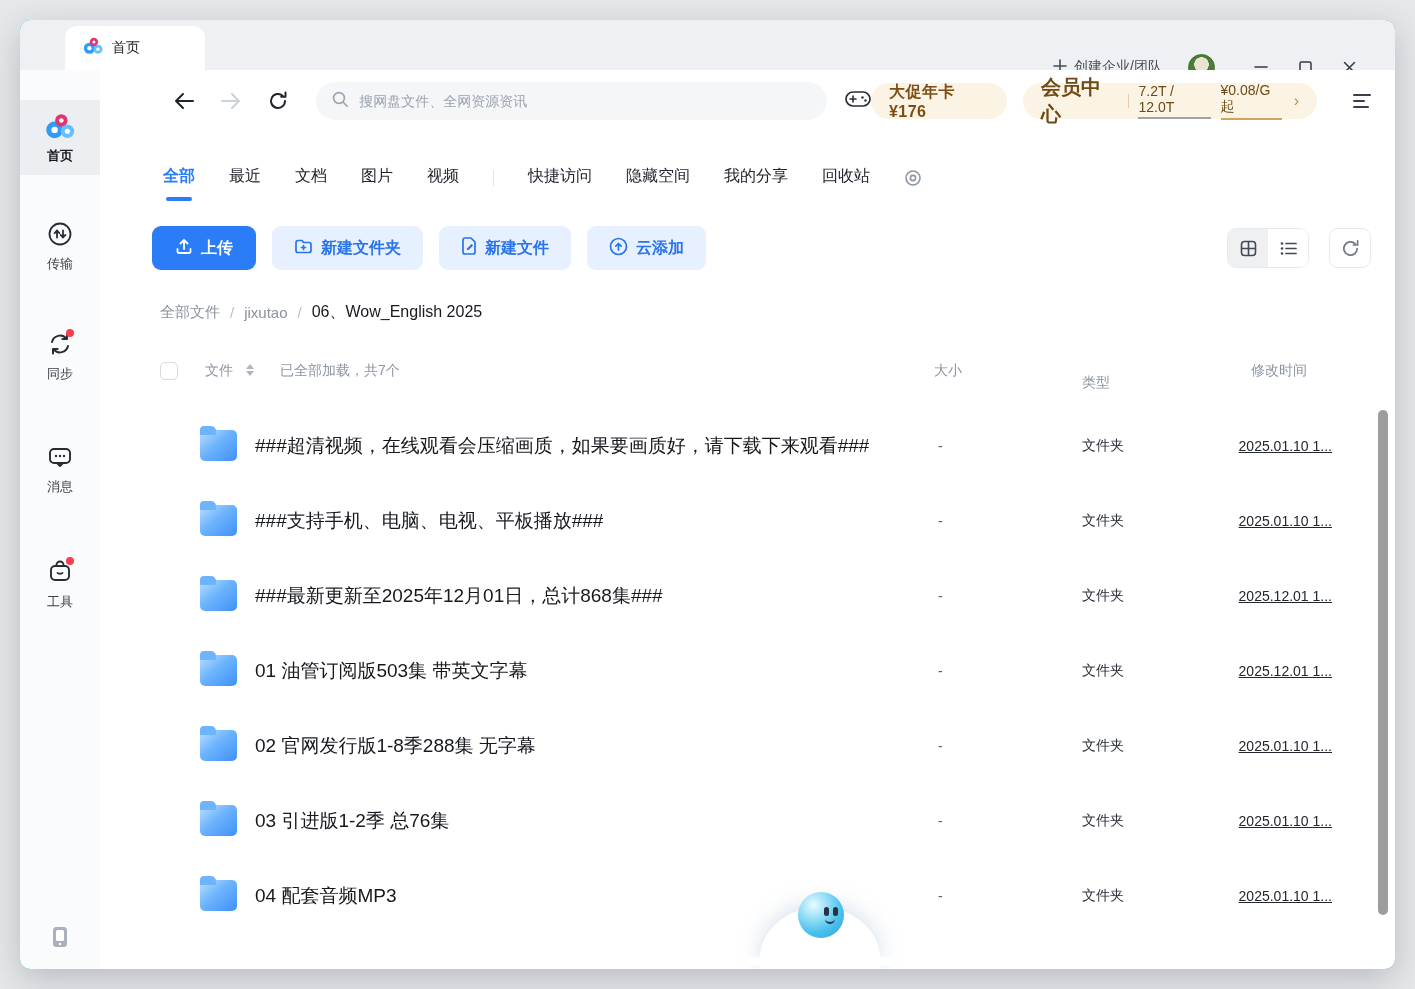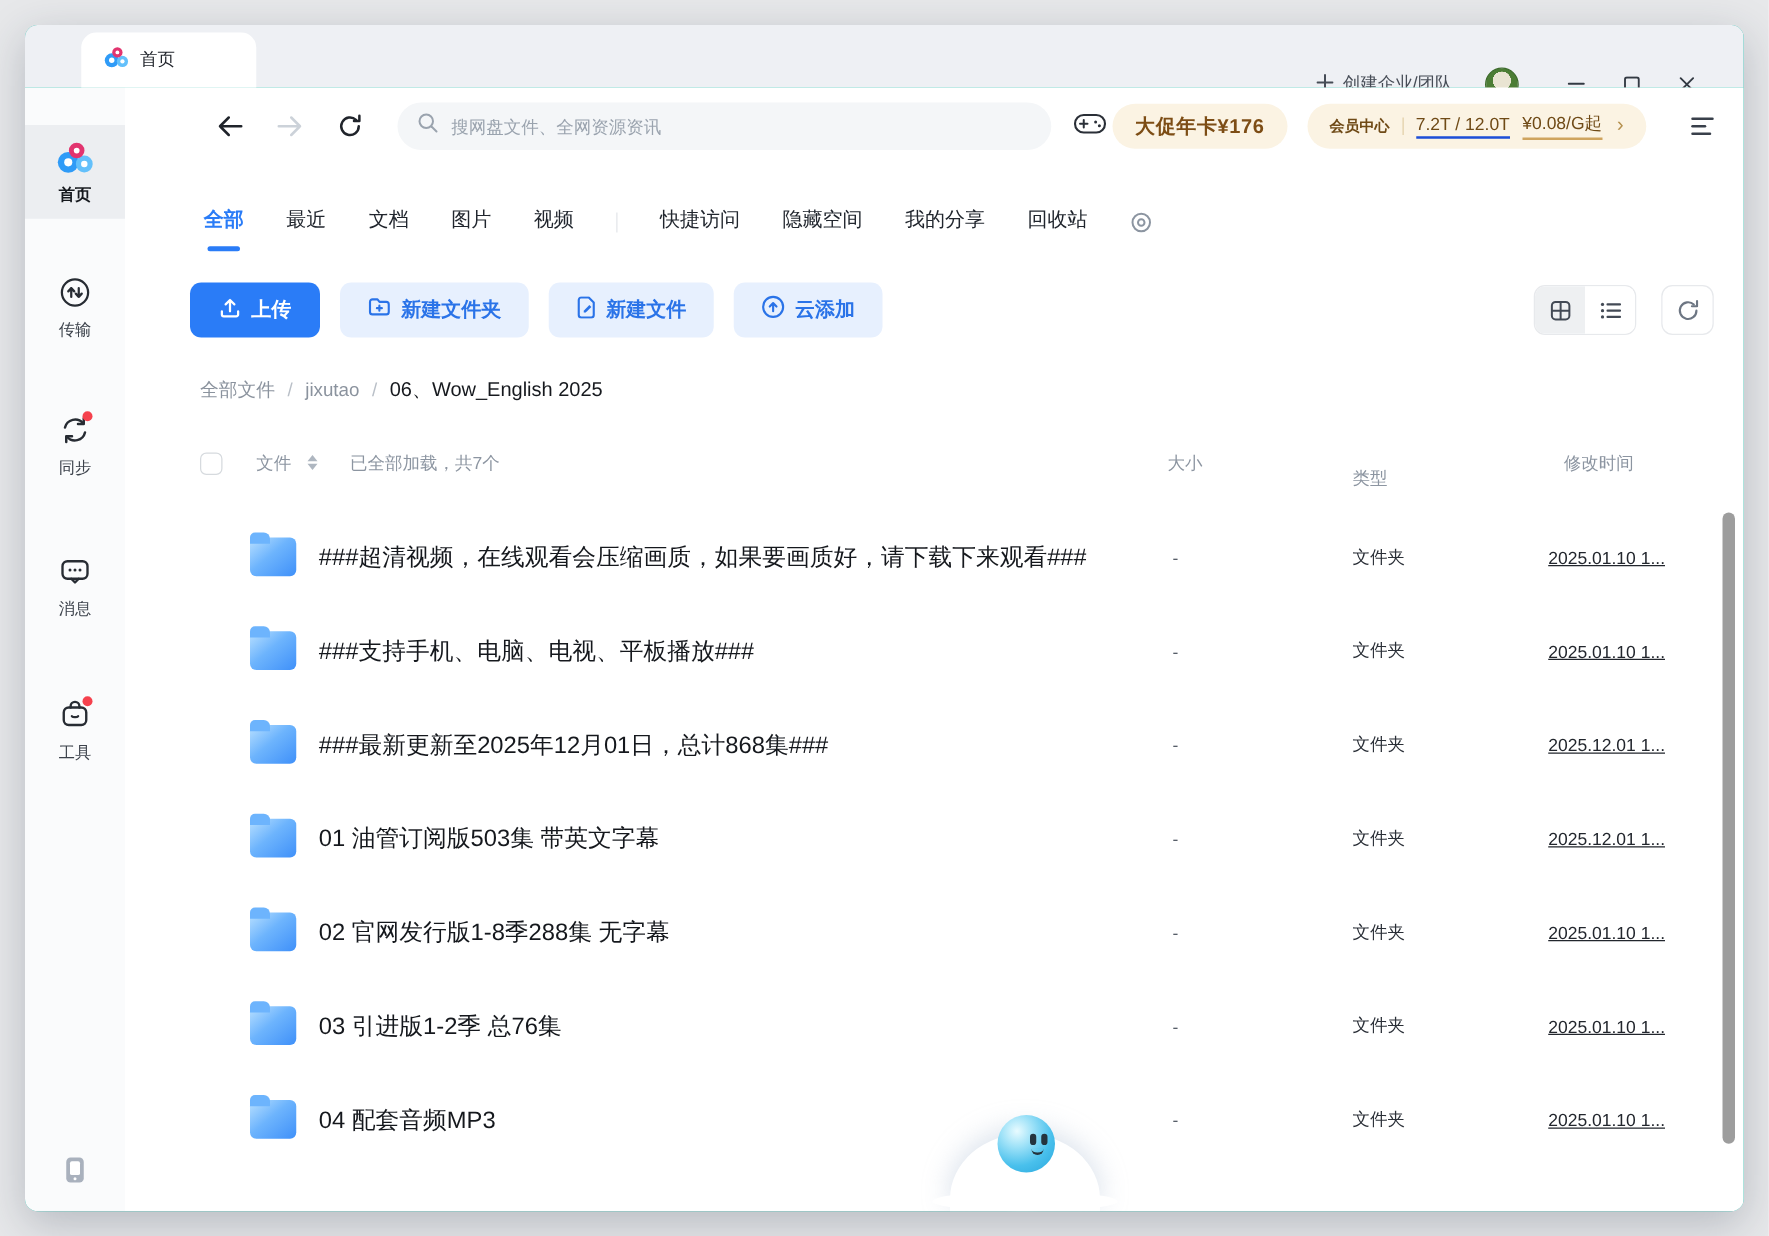--- a/index.html
+++ b/index.html
@@ -48,23 +48,23 @@
   .search-pill { width:523px; height:38px; background:#f4f6f8; border-radius:19px; display:flex; align-items:center;
     padding:0 16px; gap:10px; margin-left:2px; }
   .search-pill input { border:none; outline:none; background:transparent; flex:1; font-size:14px; color:#333;
     font-family:"Liberation Sans","DejaVu Sans",sans-serif; }
   .search-pill input::placeholder { color:#9aa3ae; }
   .controller { margin-left:18px; }
   .promos { margin-left:auto; display:flex; align-items:center; gap:16px; }
   .promo-pill { height:36px; border-radius:18px; background:#fbf3e3; display:flex; align-items:center; padding:0 18px; }
   .promo-card { font-size:16px; font-weight:bold; color:#7d4d15; letter-spacing:.5px; }
   .member-pill { gap:10px; }
-  .member-label { font-size:12px; font-weight:bold; color:#6f4a16; }
+  .member-label { font-size:20px; font-weight:bold; color:#6f4a16; }
   .member-sep { width:1px; height:14px; background:#e2cfa8; }
-  .storage { font-size:14px; color:#6f4a16; border-bottom:2px solid #1d4ed8; padding-bottom:2px; }
+  .storage { font-size:14px; color:#6f4a16; border-bottom:2px solid #a3a3a3; padding-bottom:2px; }
   .price { font-size:14px; color:#6f4a16; border-bottom:2px solid #cfa45e; padding-bottom:2px; }
   .chev { color:#b5904e; font-size:16px; margin-left:2px; }
   .hamburger { margin-left:20px; display:flex; flex-direction:column; gap:4px; align-items:flex-start; }
   .hamburger i { display:block; height:2px; background:#39404b; border-radius:1px; }
   .hamburger i:nth-child(1){ width:18px; } .hamburger i:nth-child(2){ width:12px; } .hamburger i:nth-child(3){ width:16px; }
 
   
   .nav-tabs { position:absolute; left:63px; top:96px; display:flex; align-items:center; gap:34px; }
   .nav-tab { position:relative; font-size:16px; color:#21262e; cursor:default; padding-bottom:2px; }
   .nav-tab.active { color:#2a7cf7; font-weight:bold; }

